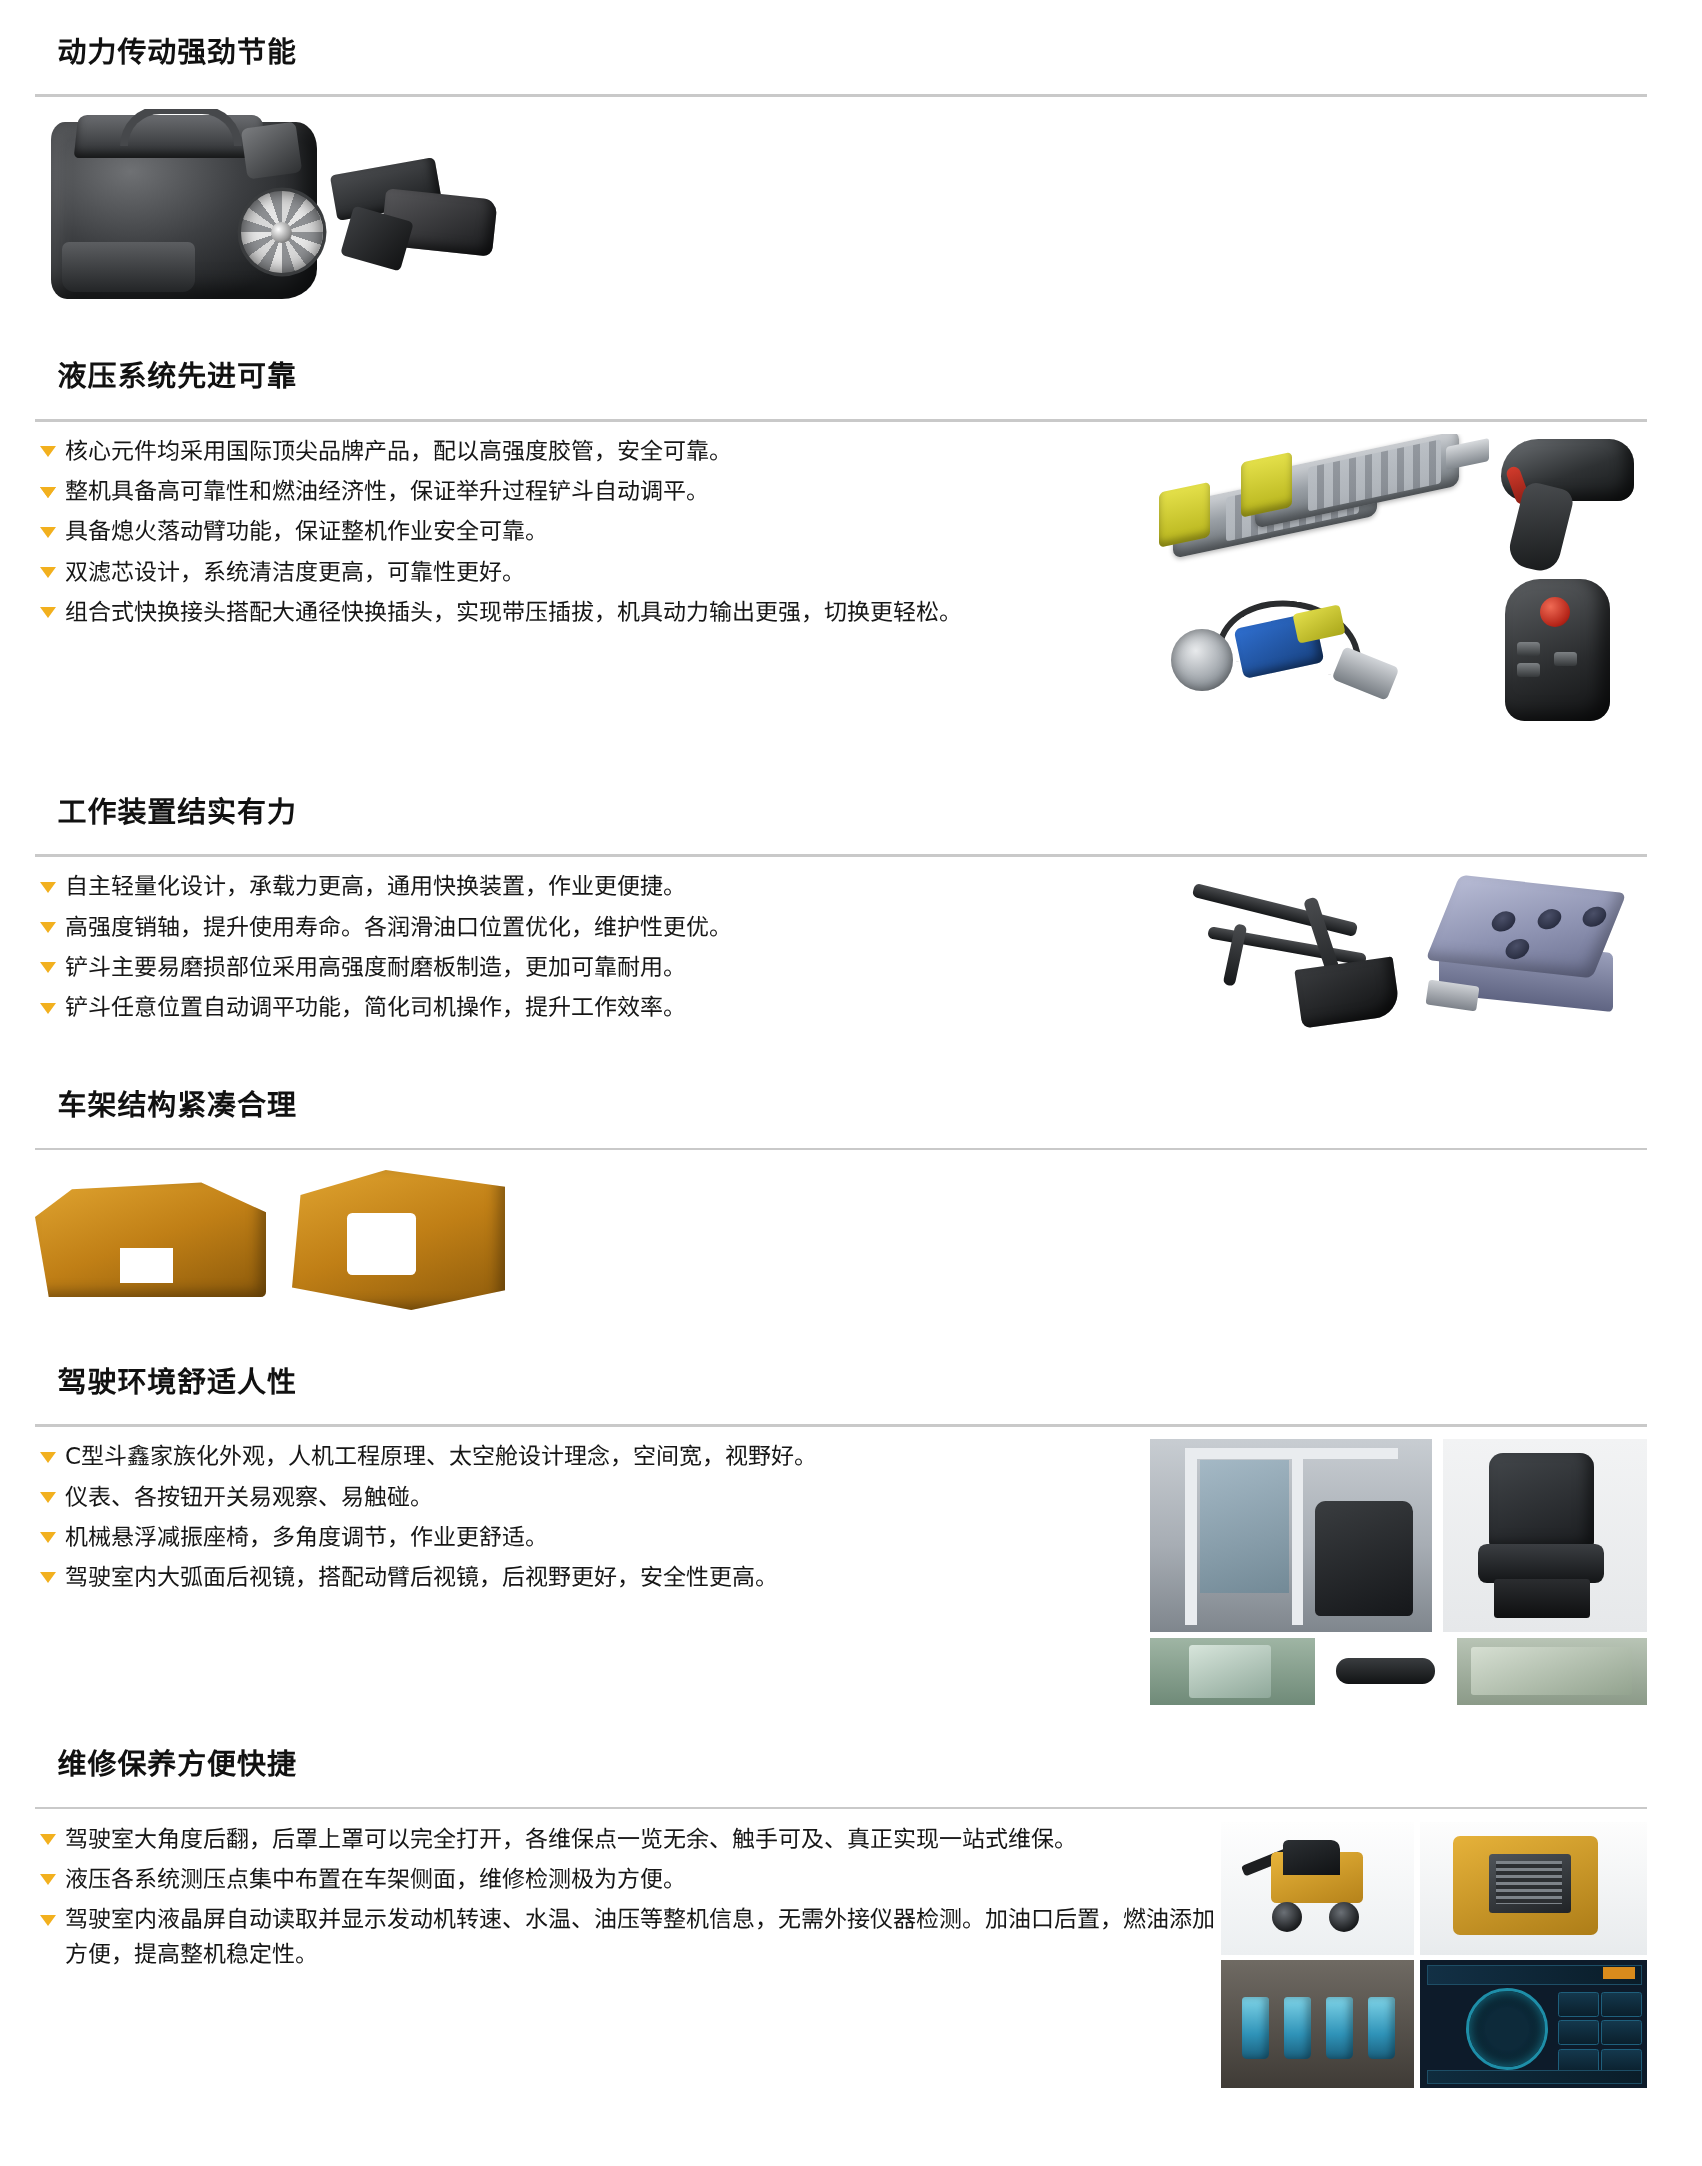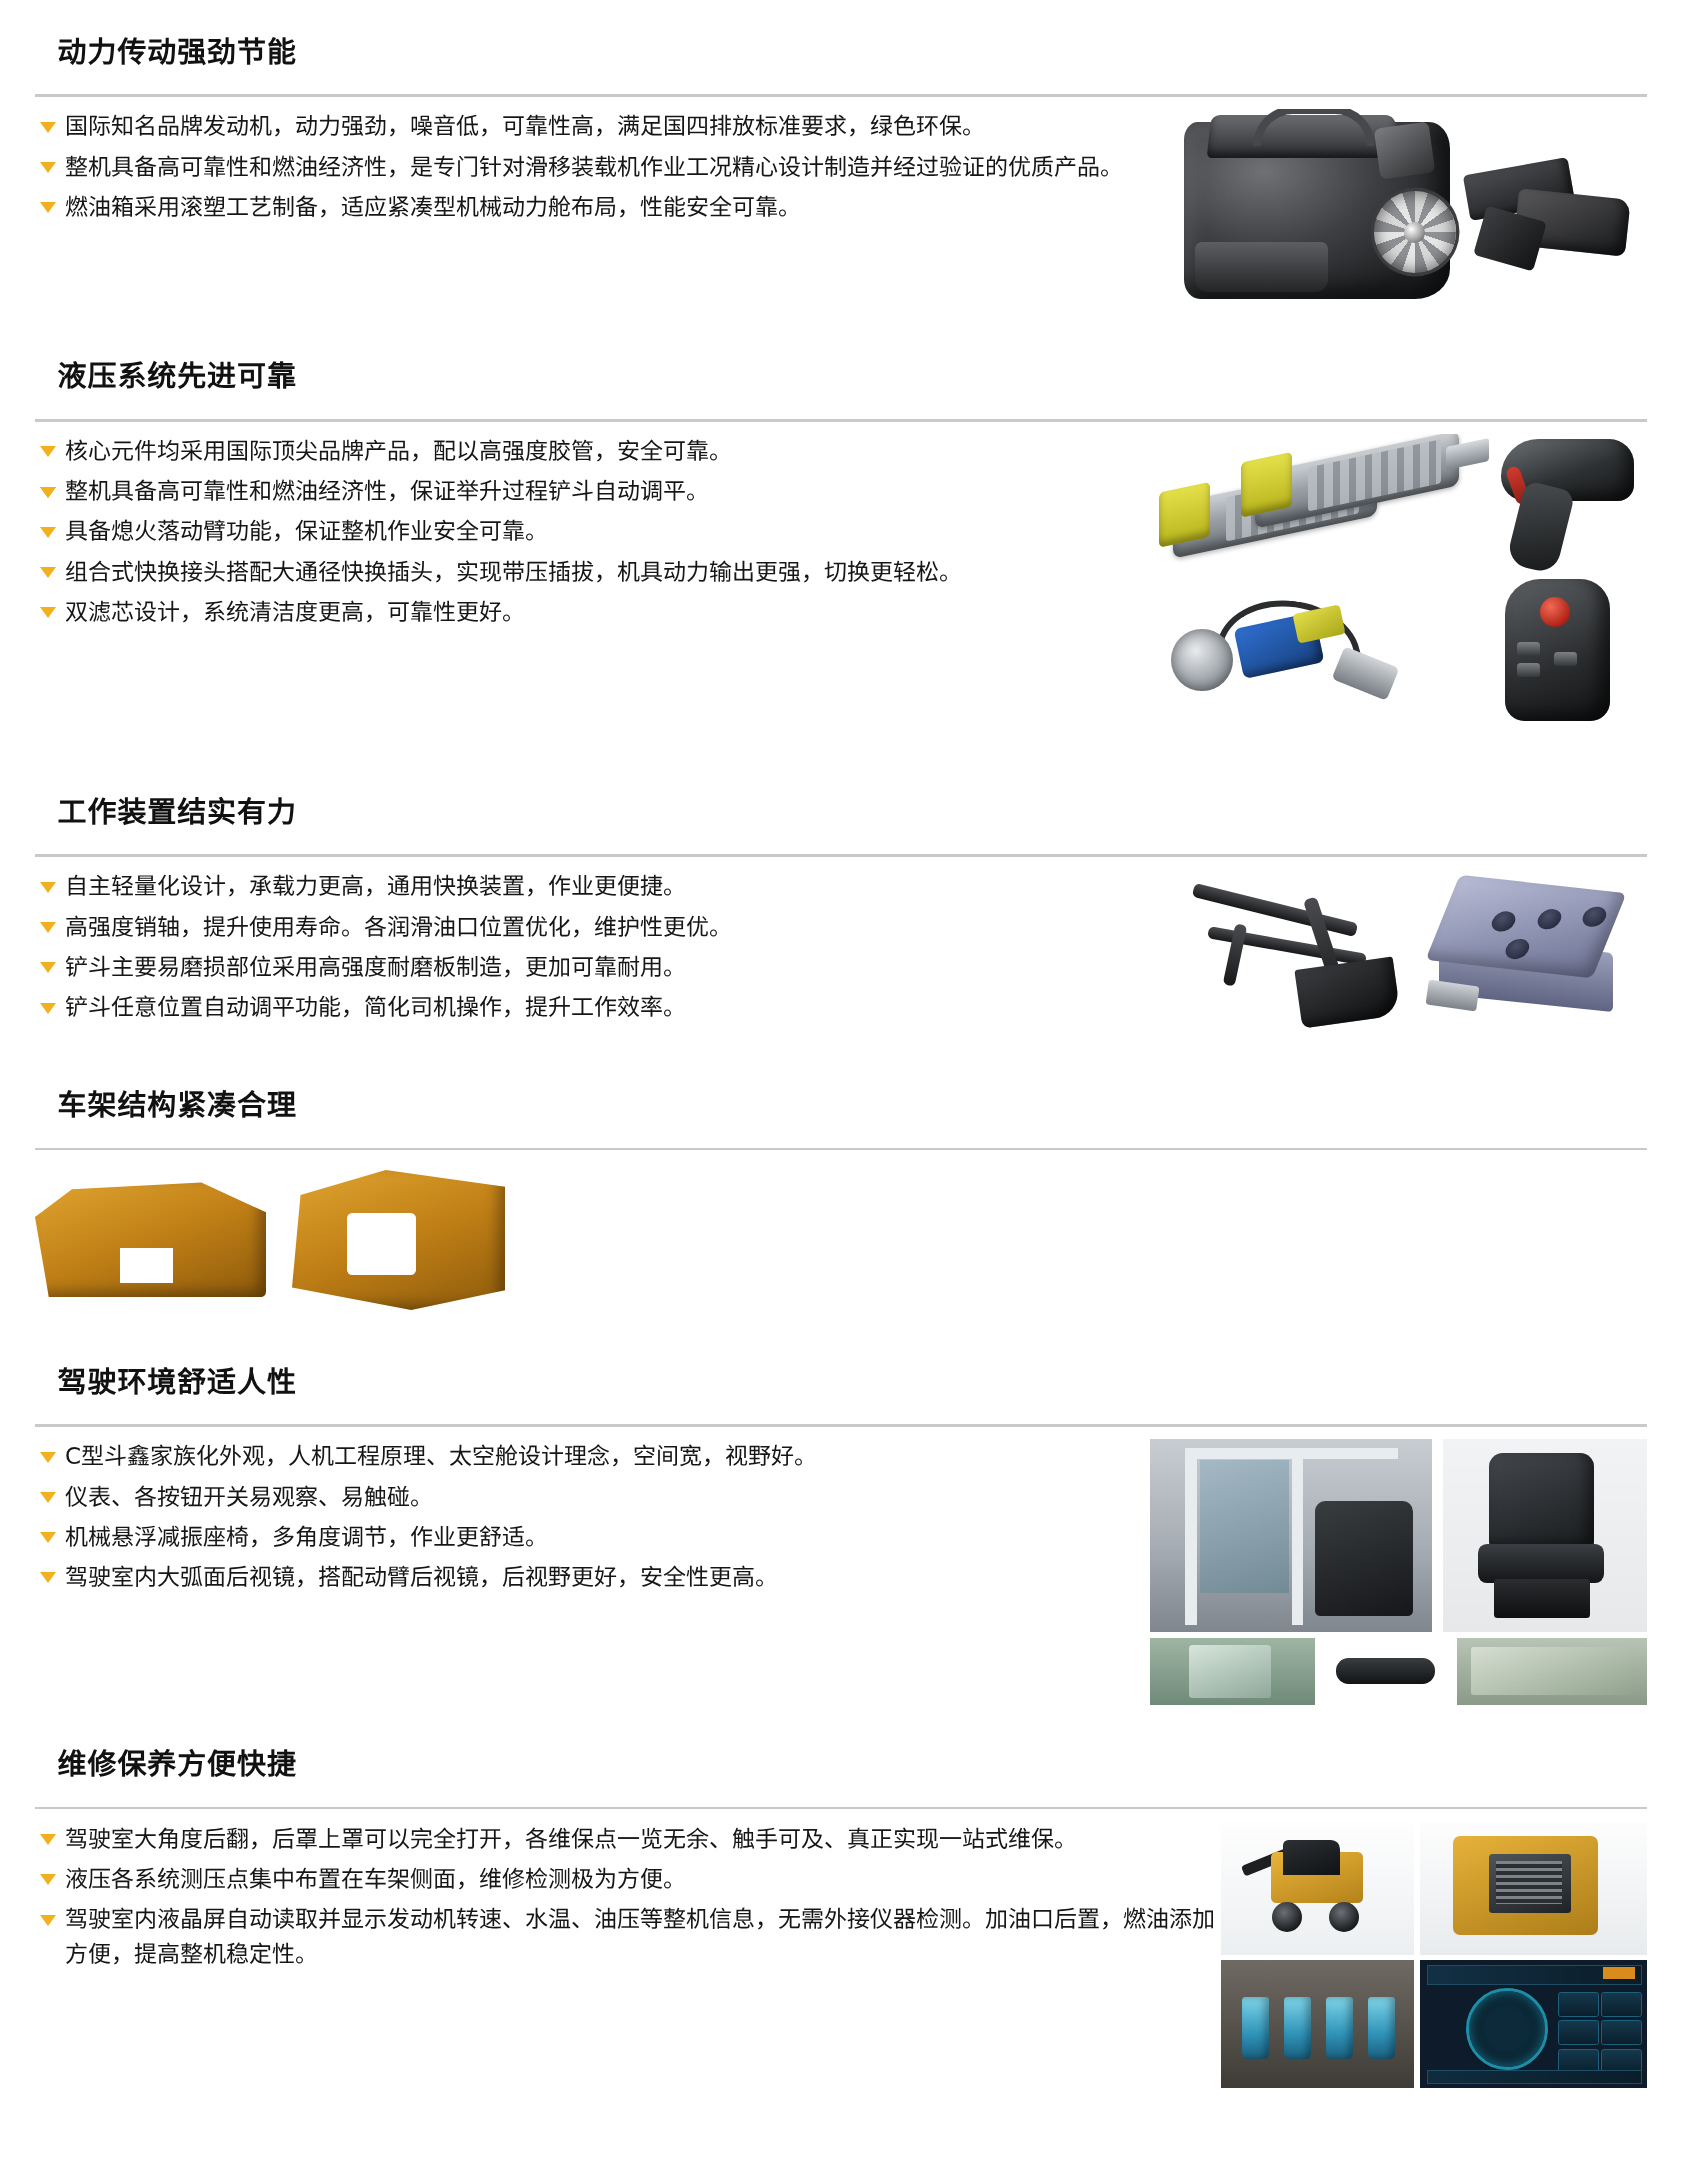--- a/index.html
+++ b/index.html
@@ -489,27 +489,20 @@
 </style>
 </head>
 <body>
 
 <div class="page">
 
   <div class="section" style="padding-top:16px;">
     <h2 class="sec-title">动力传动强劲节能</h2>
     <div class="rule"></div>
     <div class="row">
-      <div class="col-text">
-        <ul class="bullets">
-          <li><span class="tri"></span><span>国际知名品牌发动机，动力强劲，噪音低，可靠性高，满足国四排放标准要求，绿色环保。</span></li>
-          <li><span class="tri"></span><span>整机具备高可靠性和燃油经济性，是专门针对滑移装载机作业工况精心设计制造并经过验证的优质产品。</span></li>
-          <li><span class="tri"></span><span>燃油箱采用滚塑工艺制备，适应紧凑型机械动力舱布局，性能安全可靠。</span></li>
-        </ul>
-      </div>
       <div class="col-media">
         <div class="engine-wrap ph">
           <div class="eng-body"></div>
           <div class="eng-top"></div>
           <div class="eng-pipe"></div>
           <div class="eng-acc1"></div>
           <div class="eng-acc2"></div>
           <div class="eng-fan"></div>
           <div class="bracket">
             <div class="bk1"></div>
@@ -524,22 +517,22 @@
   <div class="section" style="padding-top:23px;">
     <h2 class="sec-title">液压系统先进可靠</h2>
     <div class="rule"></div>
     <div class="row">
       <div class="col-text">
         <ul class="bullets">
           <li><span class="tri"></span><span>核心元件均采用国际顶尖品牌产品，配以高强度胶管，安全可靠。</span></li>
           <li><span class="tri"></span></li>
           <li><span class="tri"></span><span>整机具备高可靠性和燃油经济性，保证举升过程铲斗自动调平。</span></li>
           <li><span class="tri"></span><span>具备熄火落动臂功能，保证整机作业安全可靠。</span></li>
+          <li><span class="tri"></span><span>双滤芯设计，系统清洁度更高，可靠性更好。</span></li>
           <li><span class="tri"></span><span>组合式快换接头搭配大通径快换插头，实现带压插拔，机具动力输出更强，切换更轻松。</span></li>
-          <li><span class="tri"></span><span>双滤芯设计，系统清洁度更高，可靠性更好。</span></li>
         </ul>
       </div>
       <div class="col-media">
         <div class="hyd-wrap ph">
           <div class="valve v1">
             <div class="yel"></div>
             <div class="rings"></div>
             <div class="stem"></div>
           </div>
           <div class="valve v2">

